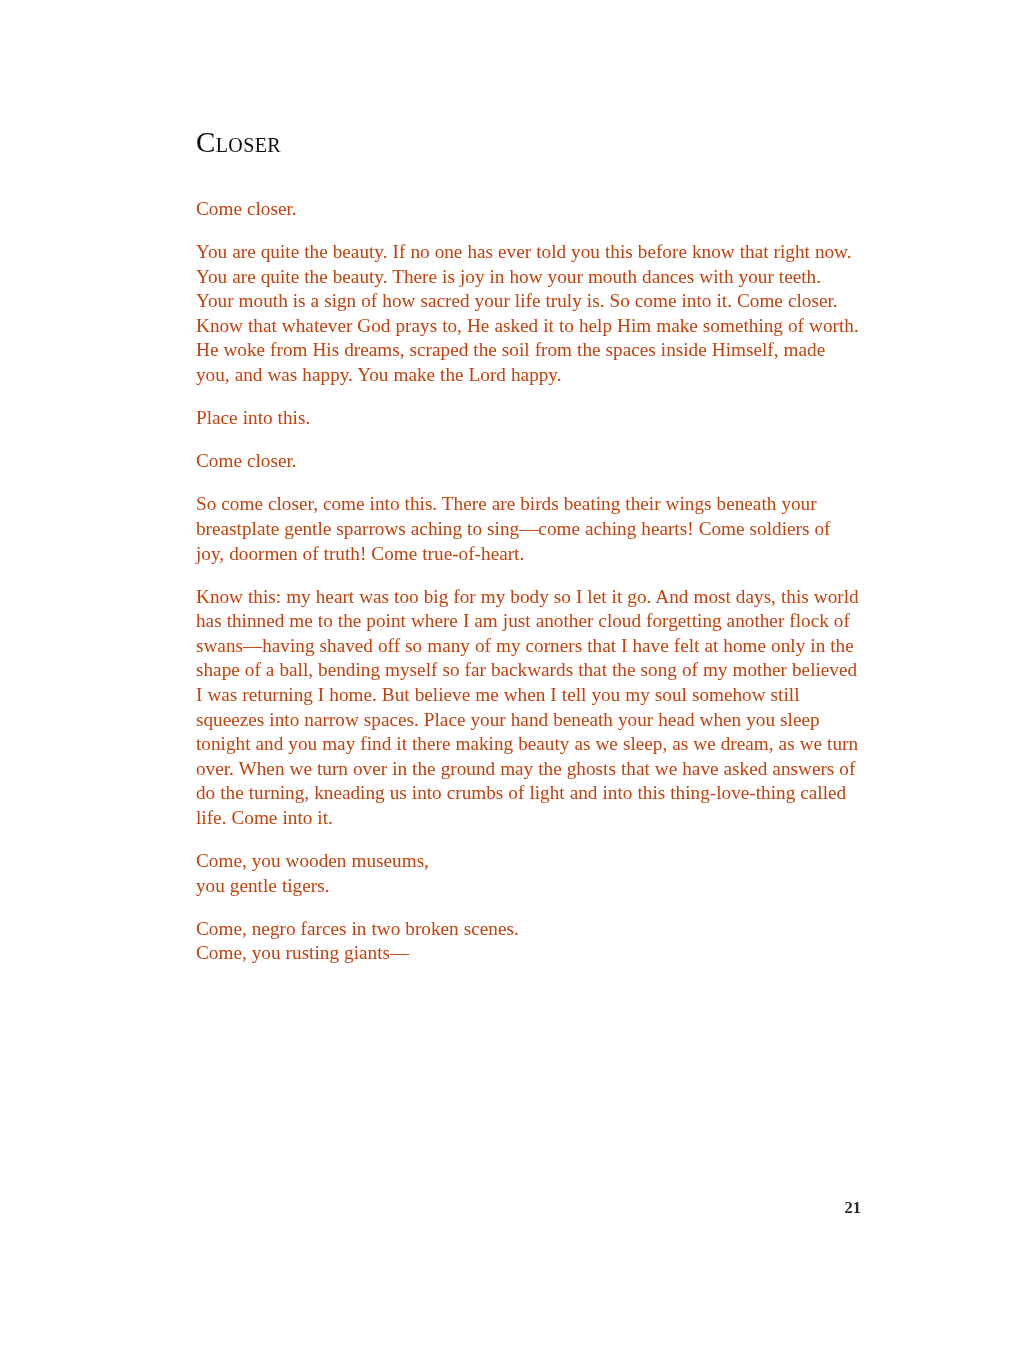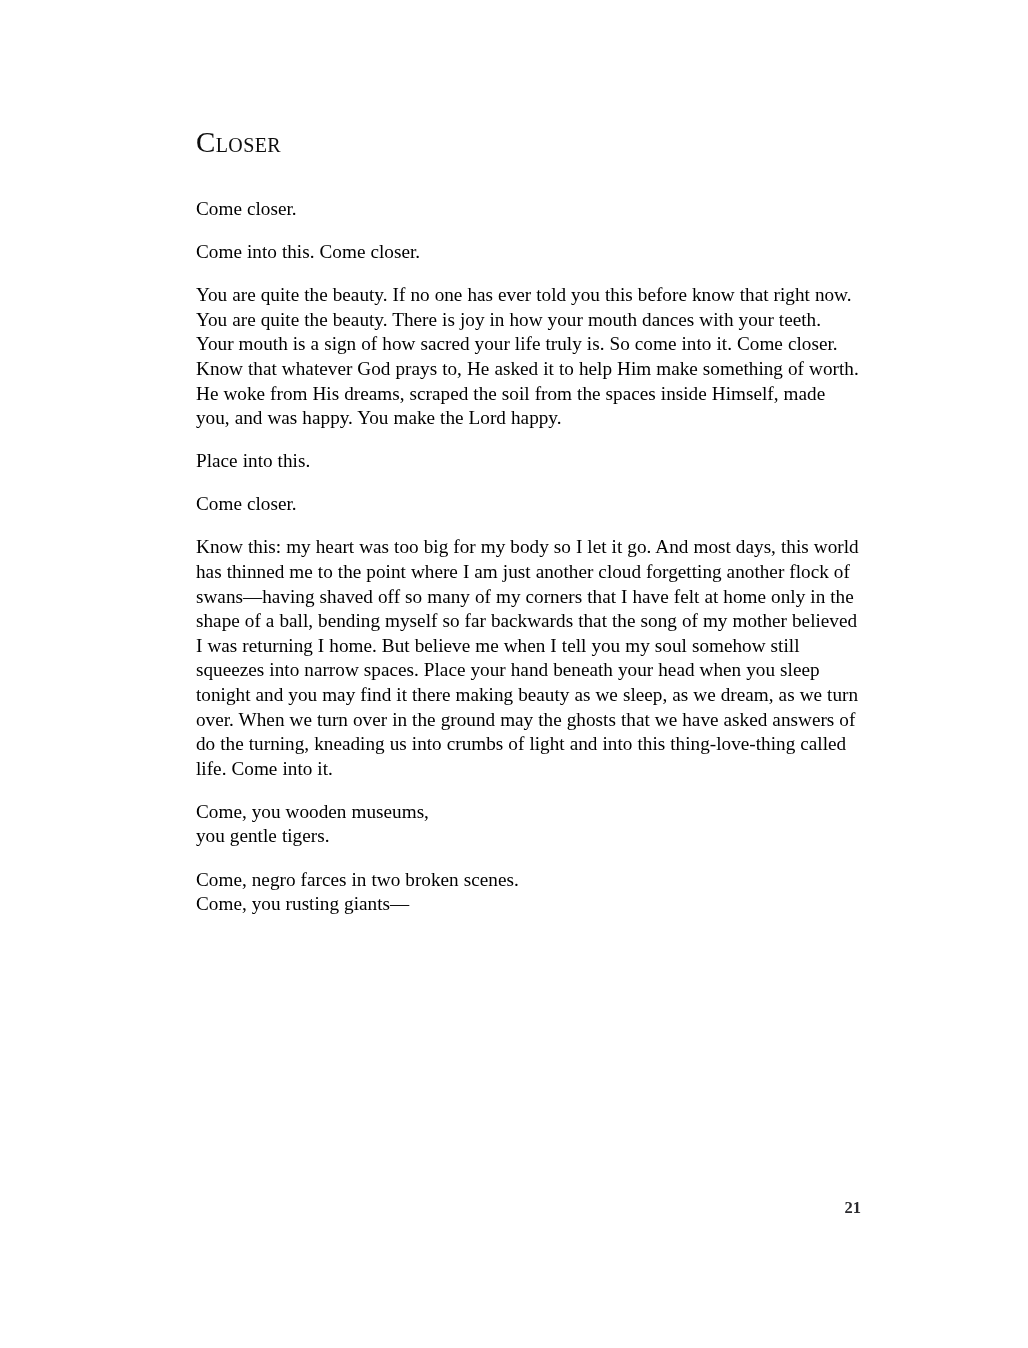--- a/index.html
+++ b/index.html
@@ -46,21 +46,21 @@
     text-transform: uppercase;
     font-size: 1.0em;
   }
 
   
   .stanza {
     font-size: 19.2px;
     line-height: 24.6px;
     margin: 0 0 18.5px 0;
     text-align: left;
-    color: #000000;
+    color: #c2410c;
     letter-spacing: 0.02px;
     word-spacing: 0.2px;
     hyphens: none;
   }
   .stanza:last-of-type {
     margin-bottom: 16px;
   }
 
   
   .stanza.verse {
@@ -84,29 +84,29 @@
 <body>
 
 <div class="page">
 
   <div class="content">
 
     <h1 class="poem-title">Closer</h1>
 
     <p class="stanza">Come closer.</p>
 
-    <p class="stanza">Come into this. Come closer.</p>
 
     <p class="stanza">You are quite the beauty. If no one has ever told you this before know that right now. You are quite the beauty. There is joy in how your mouth dances with your teeth. Your mouth is a sign of how sacred your life truly is. So come into it. Come closer. Know that whatever God prays to, He asked it to help Him make something of worth. He woke from His dreams, scraped the soil from the spaces inside Himself, made you, and was happy. You make the Lord happy.</p>
 
     <p class="stanza">Place into this.</p>
 
     <p class="stanza">Come closer.</p>
 
 
+    <p class="stanza">So come closer, come into this. There are birds beating their wings beneath your breastplate gentle sparrows aching to sing—come aching hearts! Come soldiers of joy, doormen of truth! Come true-of-heart.</p>
 
     <p class="stanza">Know this: my heart was too big for my body so I let it go. And most days, this world has thinned me to the point where I am just another cloud forgetting another flock of swans—having shaved off so many of my corners that I have felt at home only in the shape of a ball, bending myself so far backwards that the song of my mother believed I was returning I home. But believe me when I tell you my soul somehow still squeezes into narrow spaces. Place your hand beneath your head when you sleep tonight and you may find it there making beauty as we sleep, as we dream, as we turn over. When we turn over in the ground may the ghosts that we have asked answers of do the turning, kneading us into crumbs of light and into this thing-love-thing called life. Come into it.</p>
 
     <p class="stanza verse">Come, you wooden museums,<br>you gentle tigers.</p>
 
     <p class="stanza verse">Come, negro farces in two broken scenes.<br>Come, you rusting giants—</p>
 
   </div>
 
   <div class="folio">21</div>

